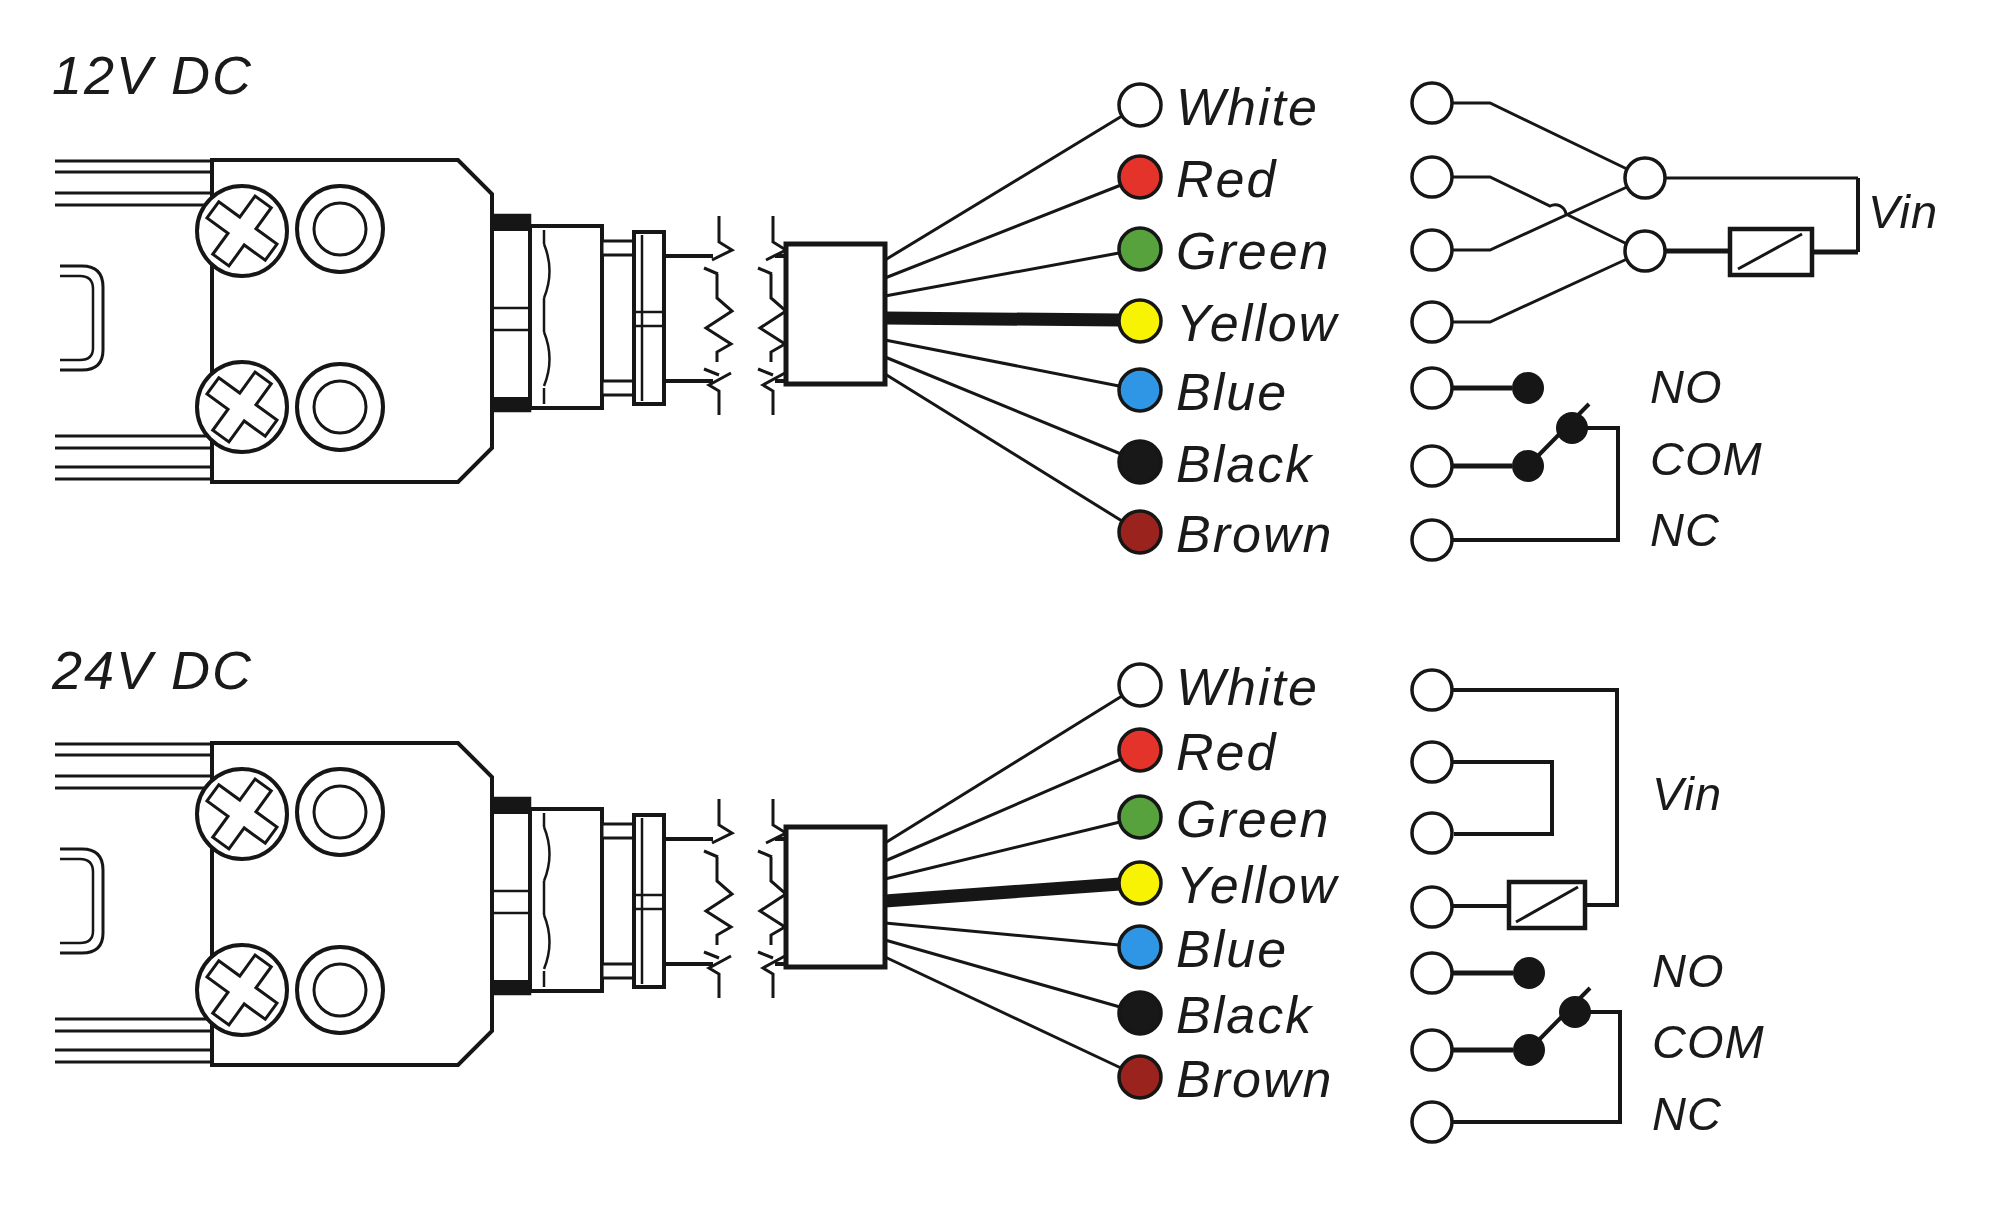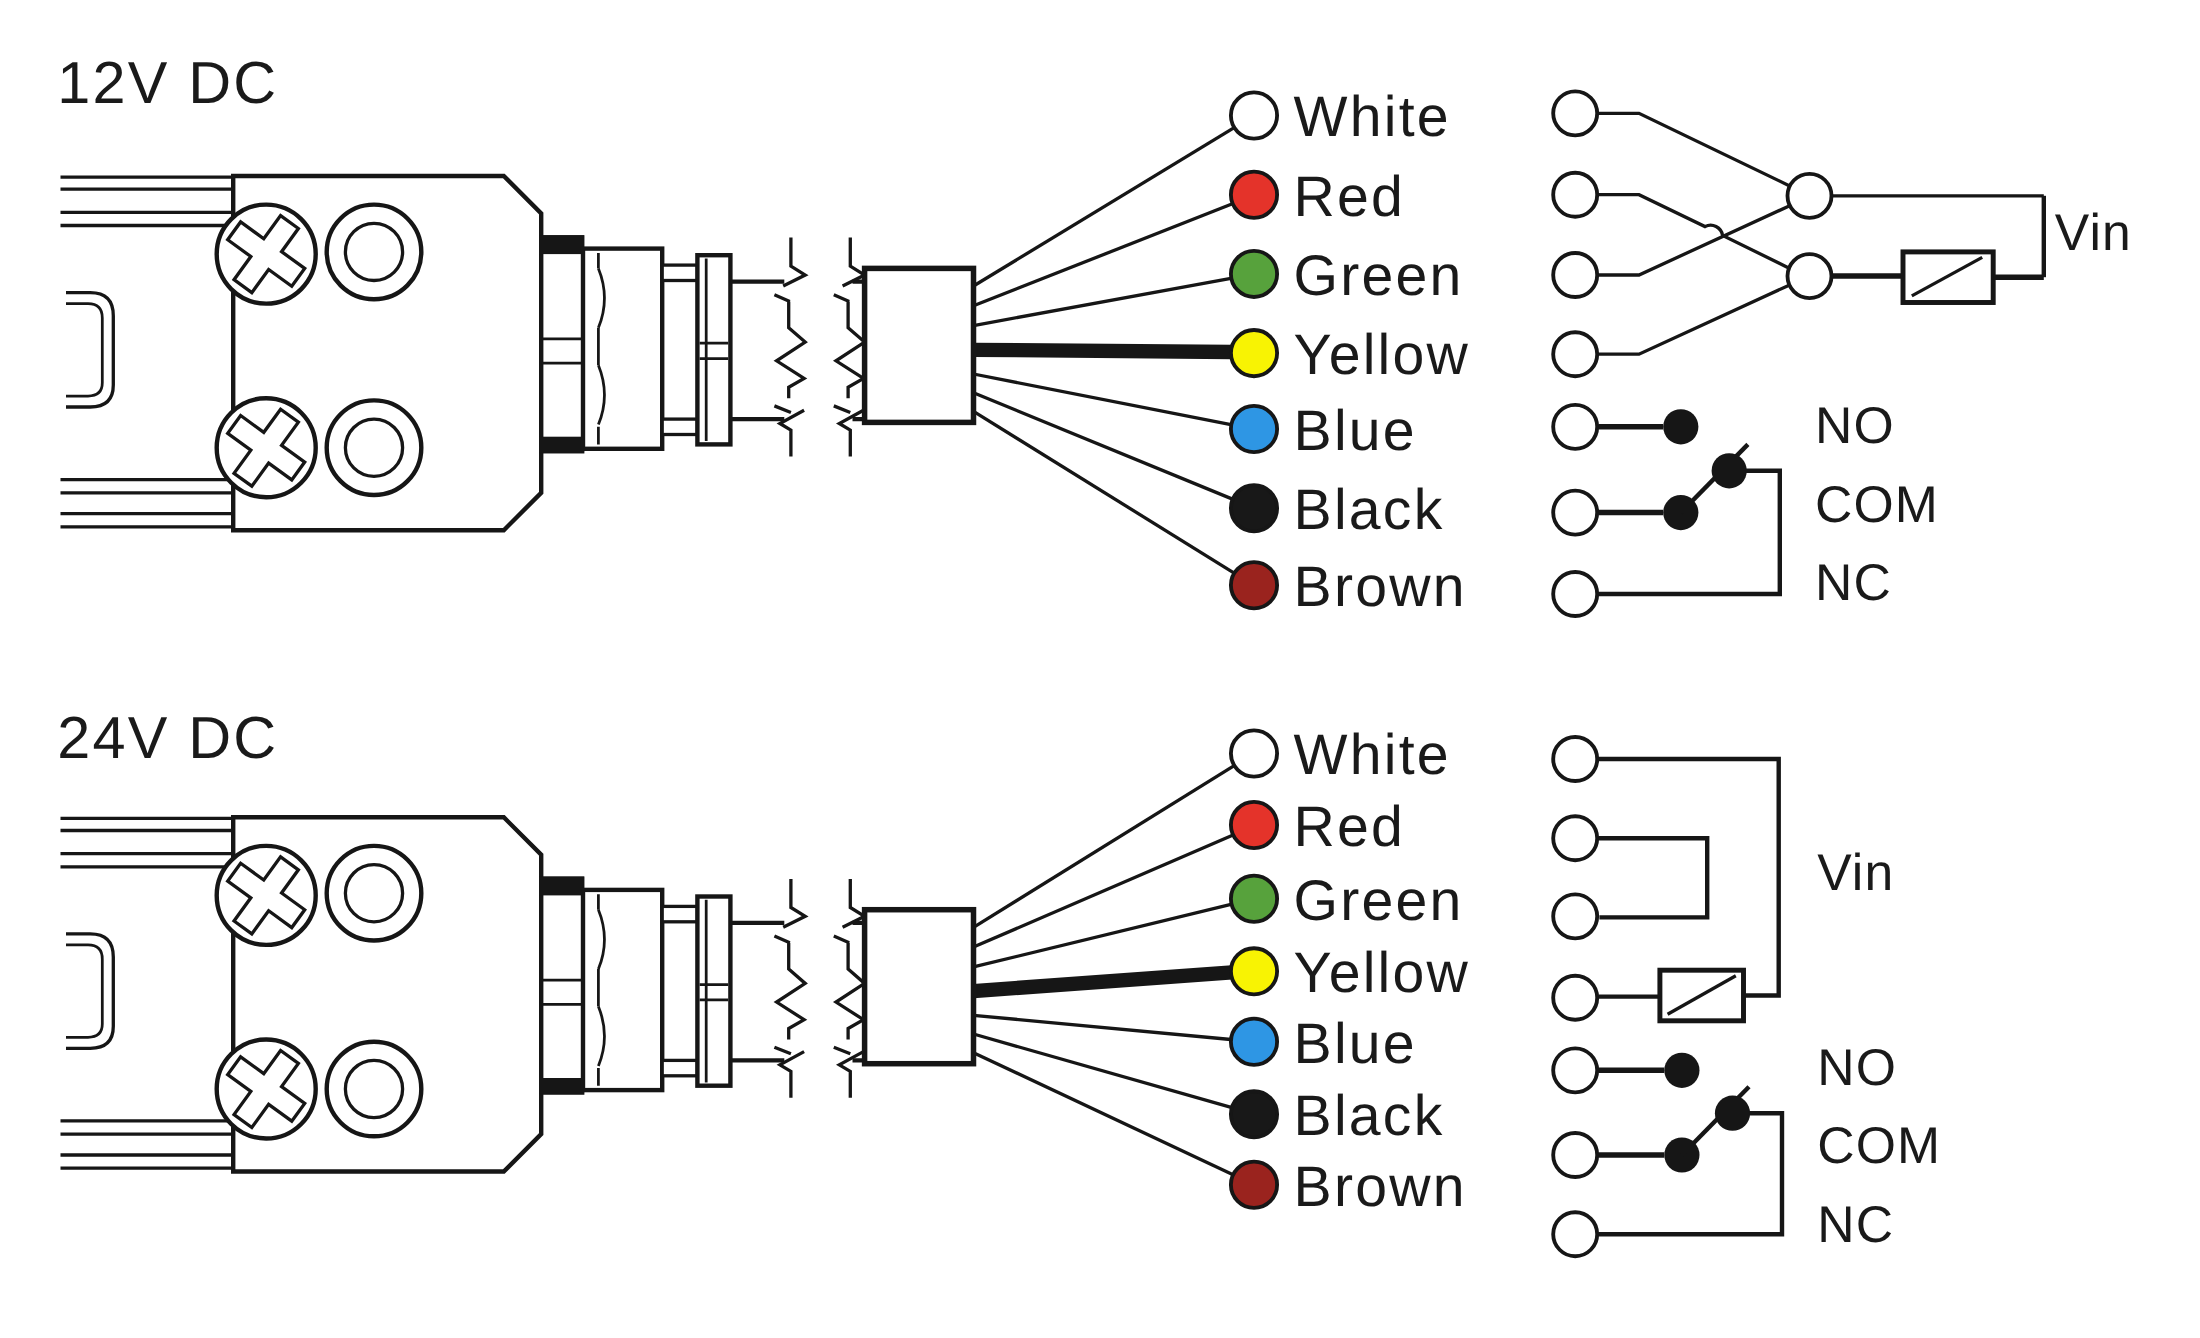--- a/index.html
+++ b/index.html
@@ -1,16 +1,16 @@
 <!DOCTYPE html>
 <html><head>
 <meta charset="utf-8">
 <style>
   html,body{margin:0;padding:0;background:#ffffff;}
-  .stage{width:2000px;height:1216px;background:#fff;position:relative;overflow:hidden;}
+  .stage{width:2000px;height:1216px;background:#fff;position:relative;overflow:hidden;font-style:italic;}
   svg{display:block;}
   
   .st  {stroke:#161616;fill:none;stroke-width:3;stroke-linecap:butt;stroke-linejoin:miter;}
   .st2 {stroke:#161616;fill:none;stroke-width:2.5;}
   .st4 {stroke:#161616;fill:none;stroke-width:4;}
   .st45{stroke:#161616;fill:none;stroke-width:4.5;}
   .st5 {stroke:#161616;fill:none;stroke-width:5;}
   .thick{stroke:#161616;fill:none;stroke-width:13;}
   .shape{fill:#ffffff;stroke:#161616;stroke-width:4;}
   .shape3{fill:#ffffff;stroke:#161616;stroke-width:3;}

